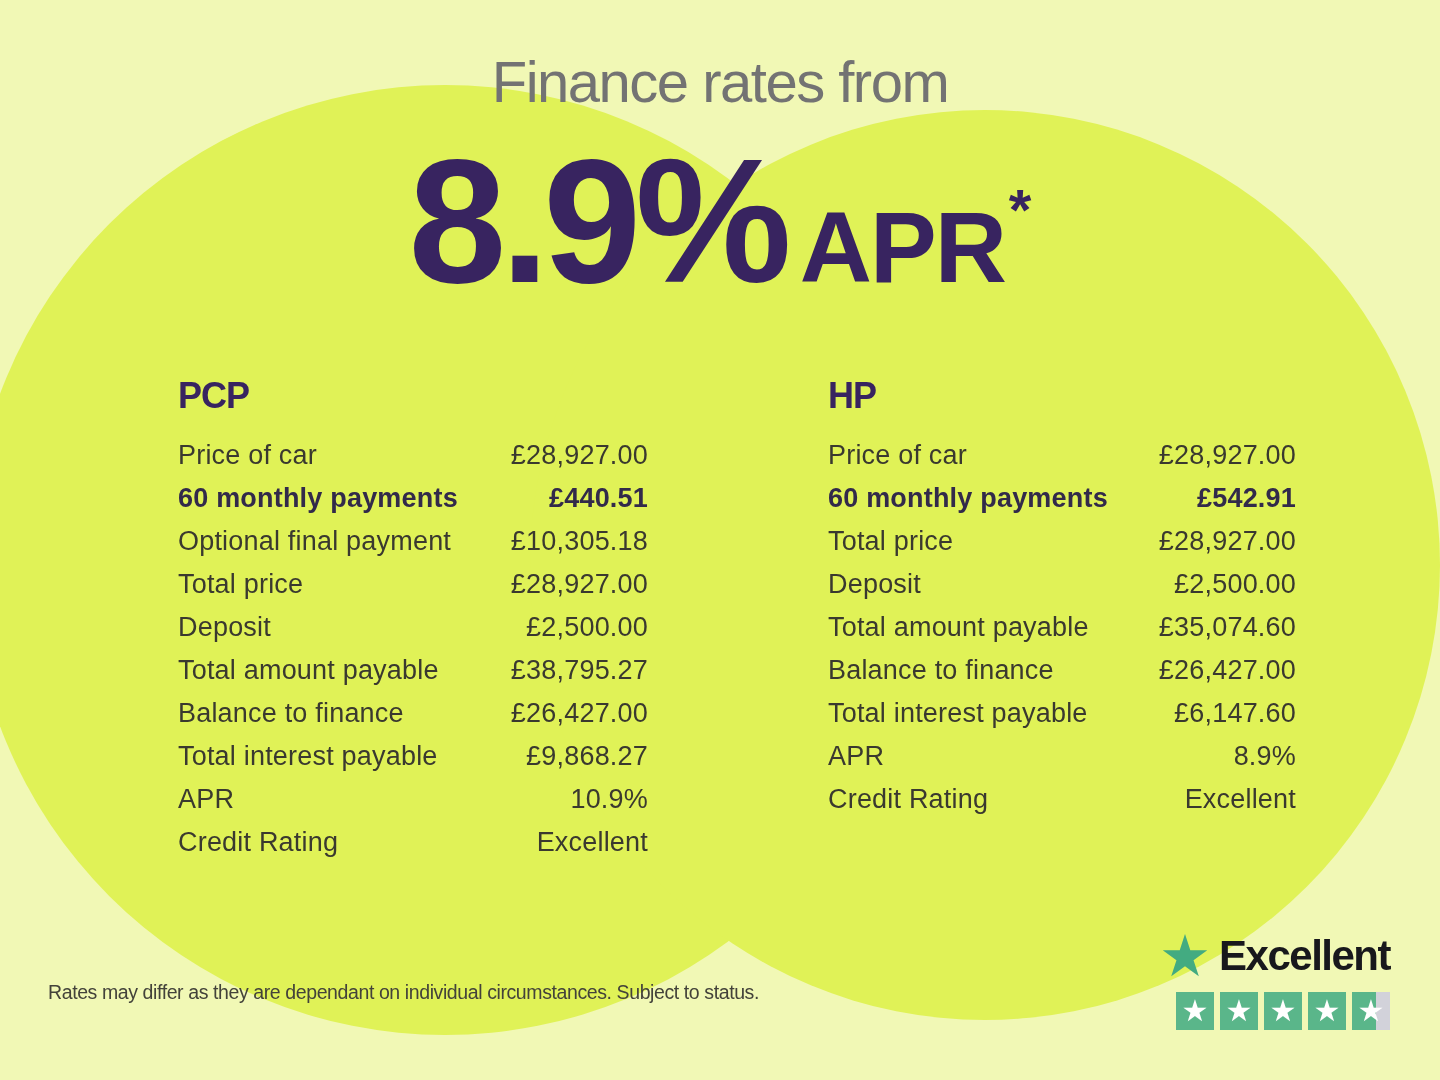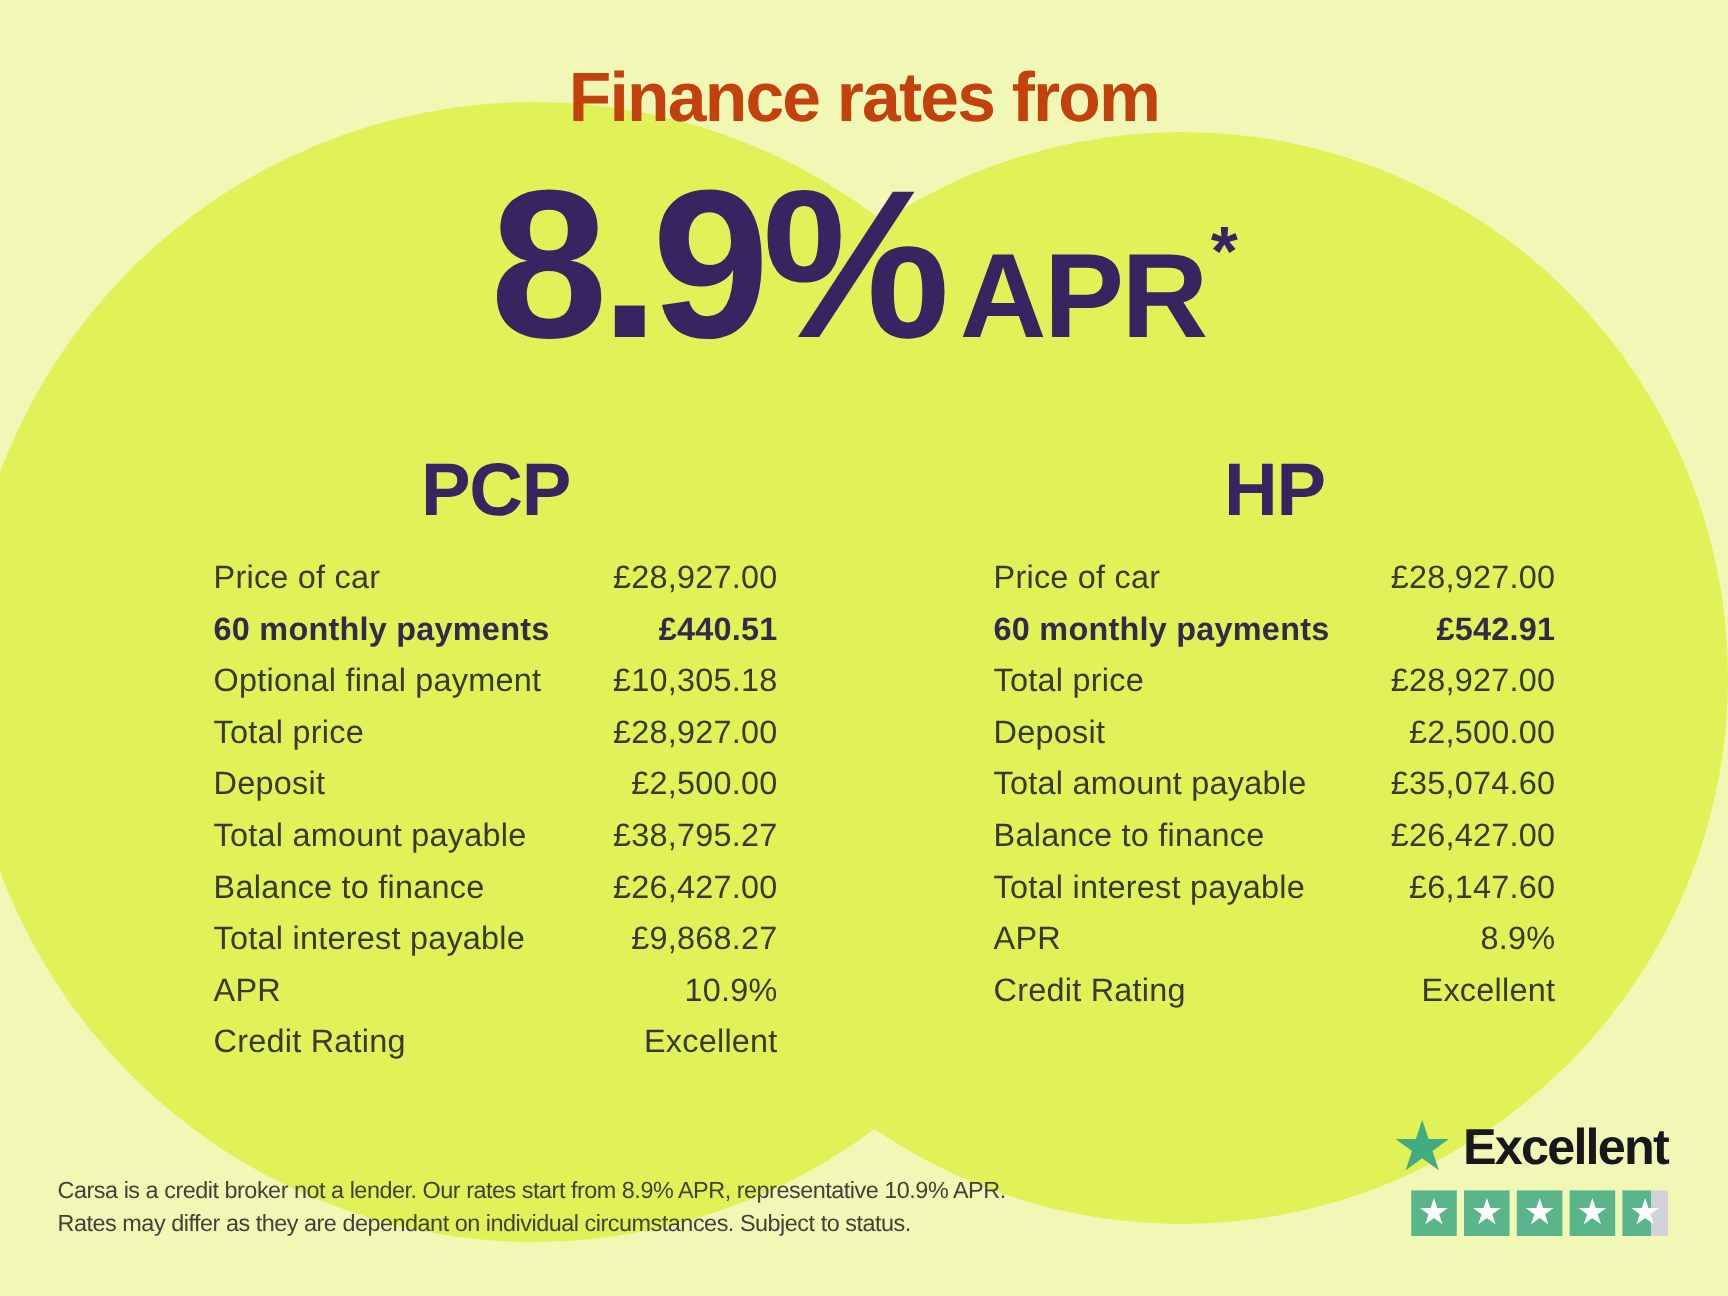--- a/index.html
+++ b/index.html
@@ -13,39 +13,39 @@
   }
   .circle { position:absolute; border-radius:50%; background:#e0f257; }
   .circle-left  { left:-30px; top:85px;  width:950px; height:950px; }
   .circle-right { left:530px; top:110px; width:910px; height:910px; }
 
   .content { position:absolute; inset:0; z-index:2; }
 
   .page-title {
     position:absolute; top:48px; left:0; width:100%;
     text-align:center;
-    font-size:58px; font-weight:700; letter-spacing:-1.5px;
-    color:#c2410c;
+    font-size:58px; font-weight:400; letter-spacing:-1.5px;
+    color:#737373;
   }
 
   .hero {
     position:absolute; top:138px; left:0; width:100%;
     display:flex; justify-content:center; align-items:baseline;
     color:#382460; line-height:0.95;
   }
   .hero-rate { font-size:176px; font-weight:800; letter-spacing:-6px; }
   .hero-unit { font-size:100px; font-weight:800; letter-spacing:-2px; margin-left:14px; }
   .hero-ast  { font-size:58px;  font-weight:800; position:relative; top:-52px; margin-left:4px; }
 
   .fin-col { position:absolute; top:378px; }
   .fin-col-pcp { left:178px; width:470px; }
   .fin-col-hp  { left:828px; width:468px; }
   .fin-heading {
-    text-align:center;
-    font-size:62px; font-weight:800; letter-spacing:-1px;
+    text-align:left;
+    font-size:36px; font-weight:800; letter-spacing:-1px;
     color:#382460;
     margin:0 0 26px 0; line-height:1;
   }
   .fin-row {
     display:flex; justify-content:space-between; align-items:flex-start;
     height:43px;
     font-size:27px; letter-spacing:0.2px;
     color:#3a392f;
   }
   .fin-row.bold { font-weight:700; color:#322a4a; }
@@ -177,21 +177,20 @@
         <span class="fin-label">APR</span>
         <span class="fin-value">8.9%</span>
       </div>
       <div class="fin-row">
         <span class="fin-label">Credit Rating</span>
         <span class="fin-value">Excellent</span>
       </div>
     </div>
 
     <div class="disclaimer">
-      <div>Carsa is a credit broker not a lender. Our rates start from 8.9% APR, representative 10.9% APR.</div>
       <div>Rates may differ as they are dependant on individual circumstances. Subject to status.</div>
     </div>
 
     <div class="trustpilot">
       <div class="tp-logo">
         <span class="tp-logo-star">★</span>
         <span class="tp-brand">Excellent</span>
       </div>
       <div class="tp-stars">
         <div class="tp-box">

